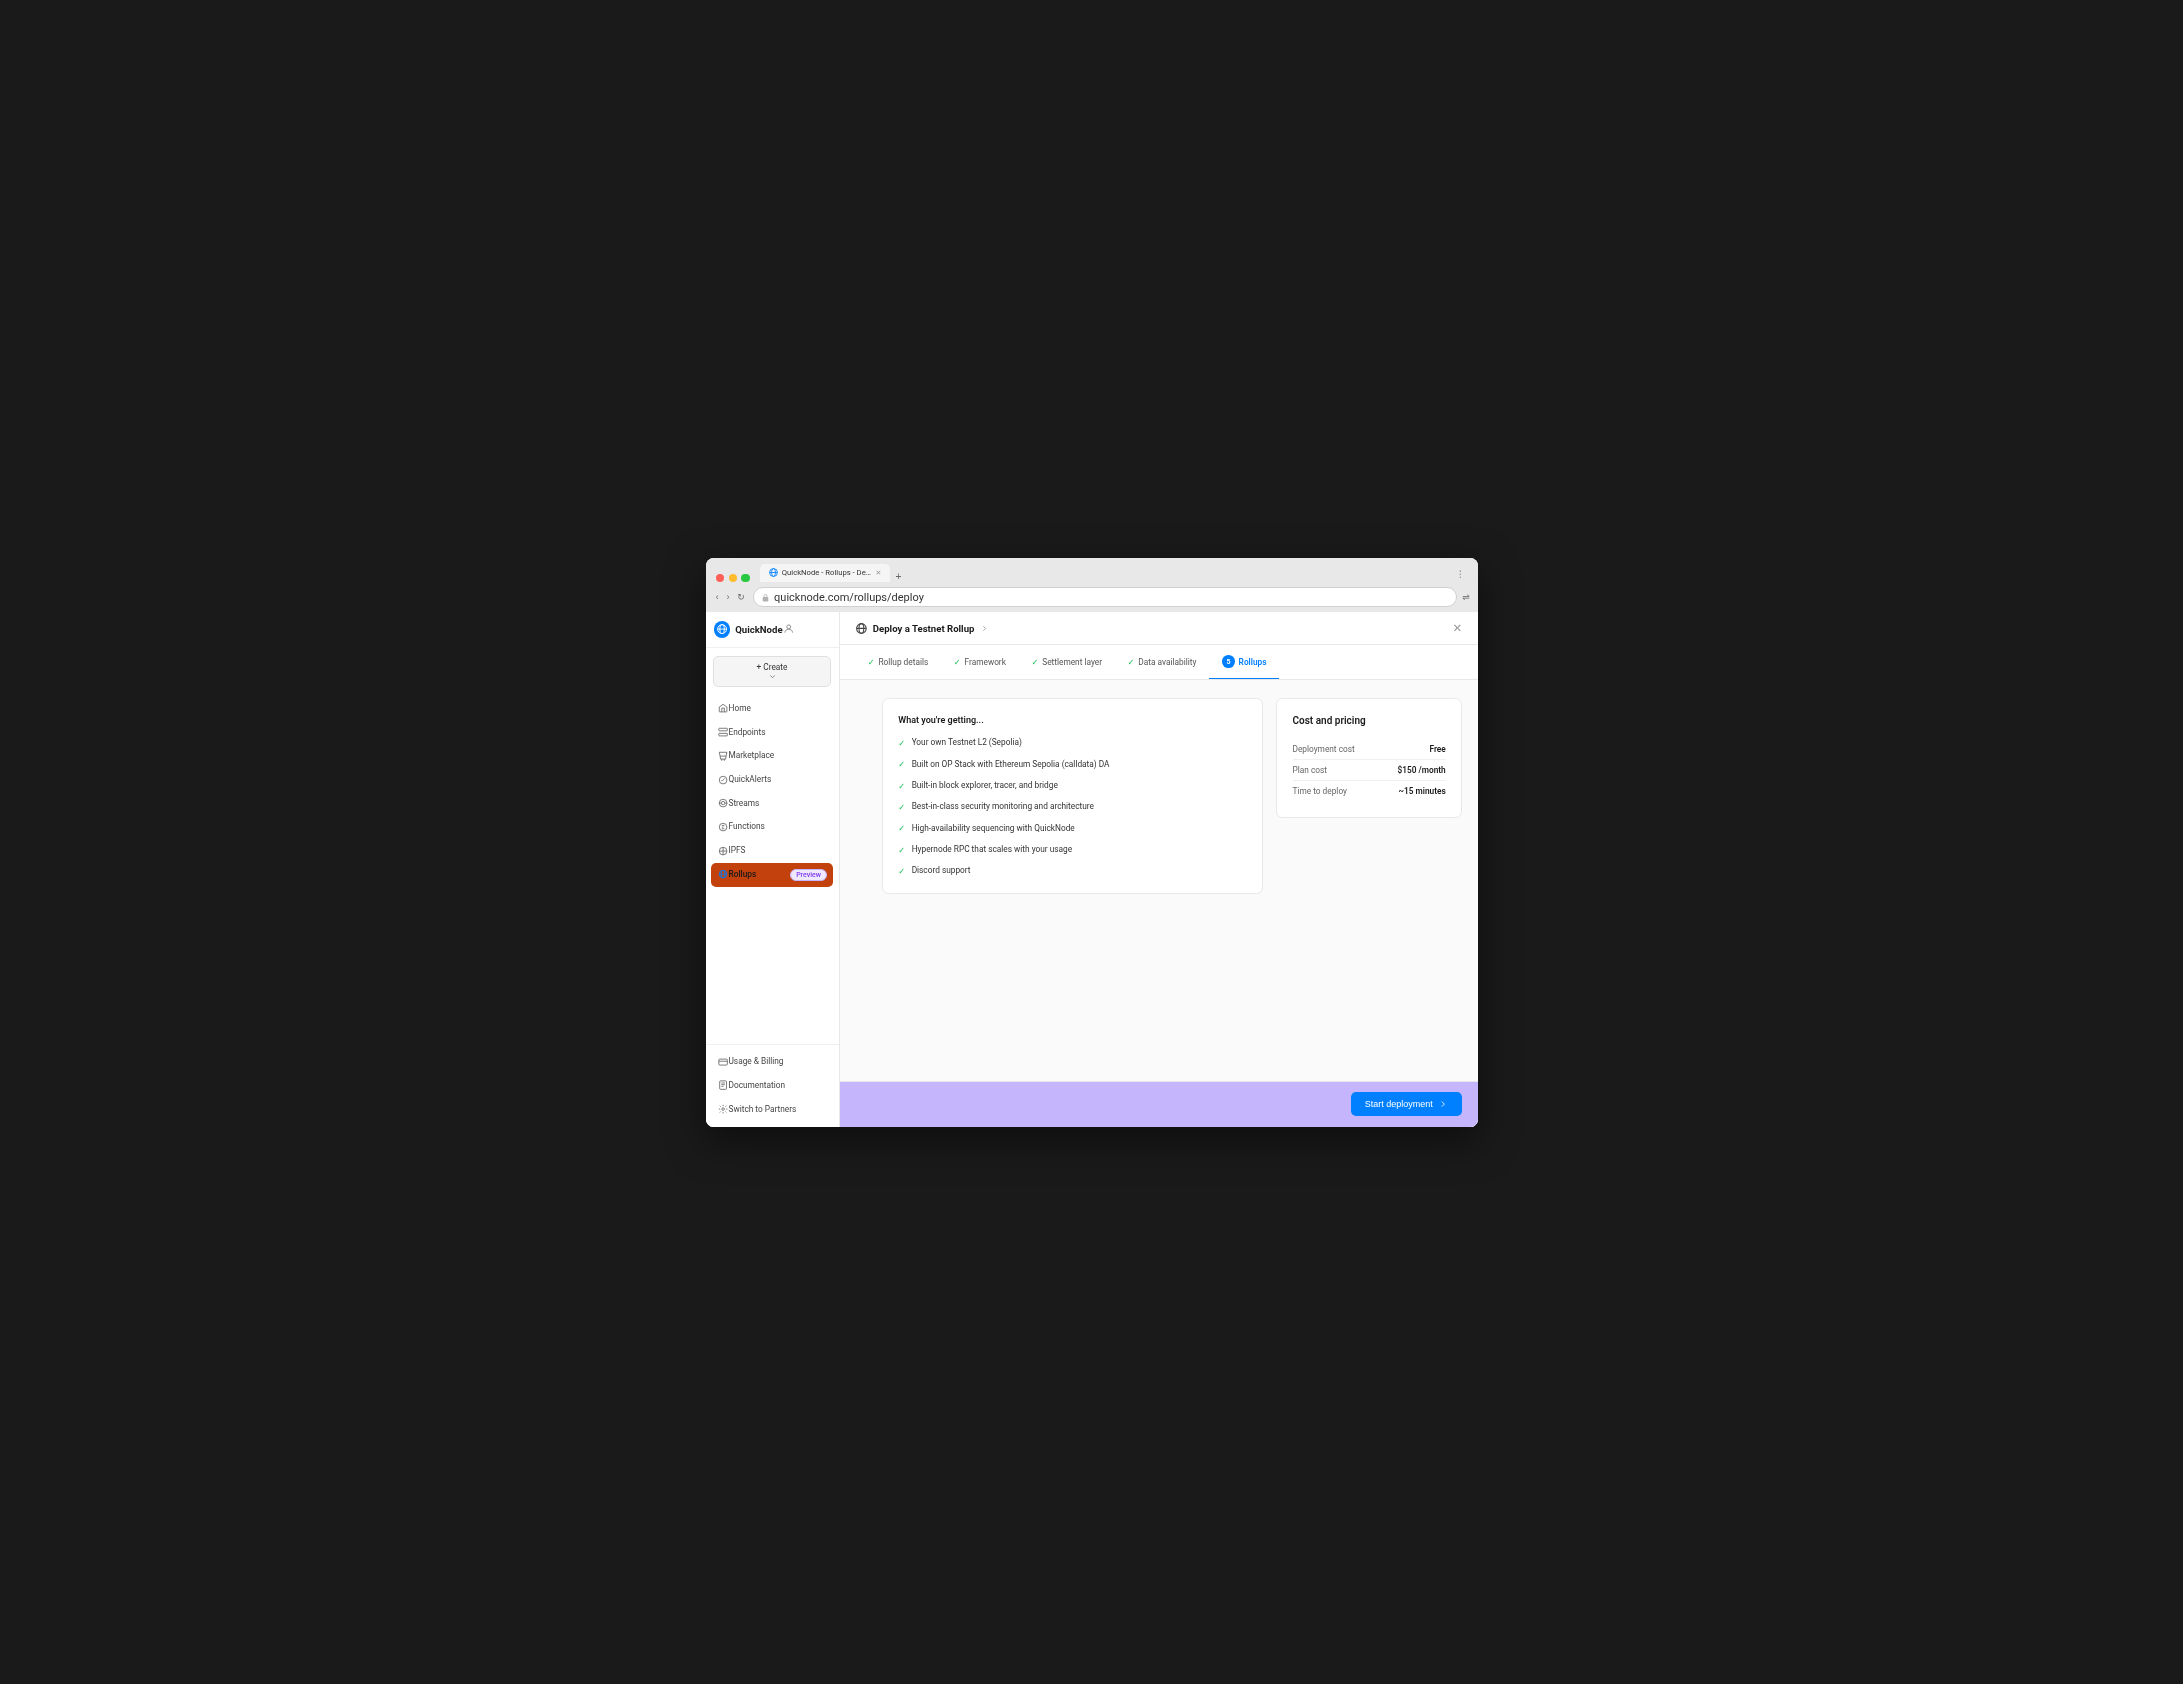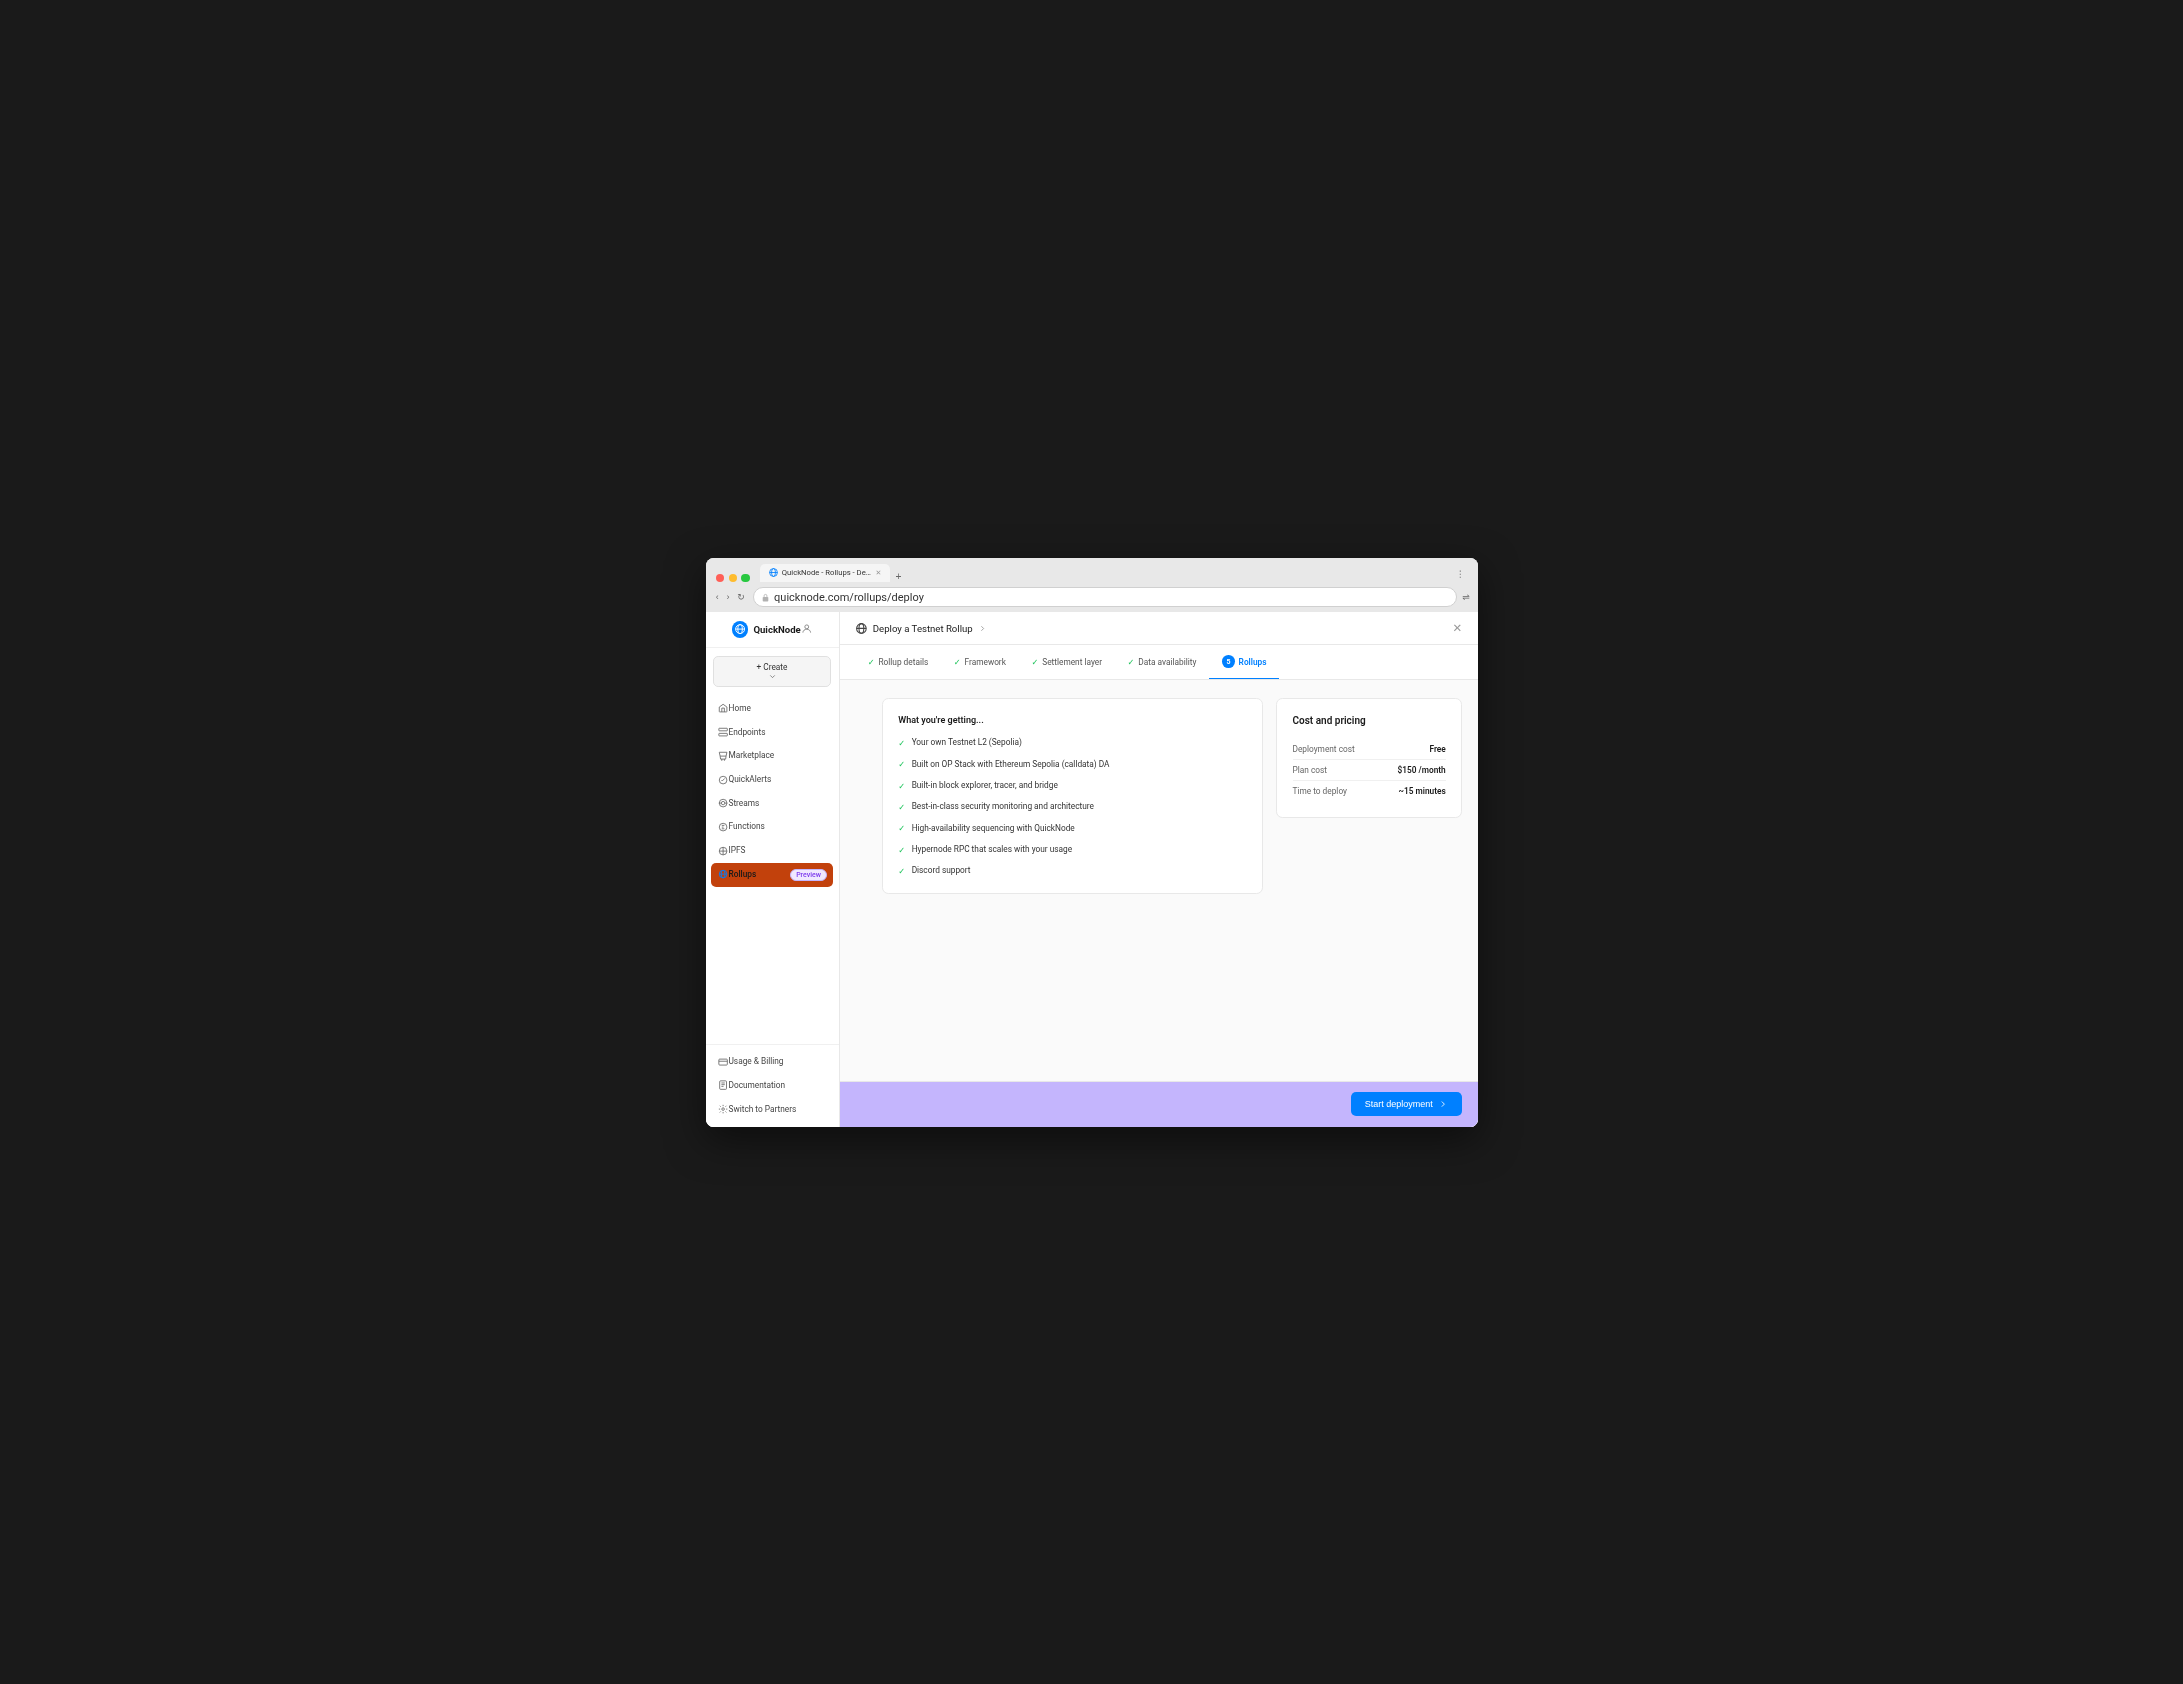--- a/index.html
+++ b/index.html
@@ -88,21 +88,21 @@
       border-right: 0.6px solid #e8e8e8;
       display: flex;
       flex-direction: column;
       padding: 0;
     }
 
     .sidebar-header {
       padding: 9px 8px;
       display: flex;
       align-items: center;
-      justify-content: center;
+      justify-content: flex-start;
       border-bottom: 0.6px solid #f0f0f0;
     }
 
     .logo {
       display: flex; align-items: center; gap: 5.1px;
       font-weight: 700; font-size: 9.6px; color: #1a1a1a;
     }
 
     .logo-icon {
       width: 16.6px; height: 16.6px;
@@ -187,21 +187,21 @@
       display: flex;
       align-items: center;
       justify-content: space-between;
     }
 
     .page-title-area {
       display: flex;
       align-items: center;
       gap: 5.1px;
       font-size: 9.6px;
-      font-weight: 400;
+      font-weight: 700;
       color: #1a1a1a;
       text-align: center;
     }
 
     .close-btn {
       background: none; border: none;
       color: #999; font-size: 11.5px; cursor: pointer;
     }
 
     

